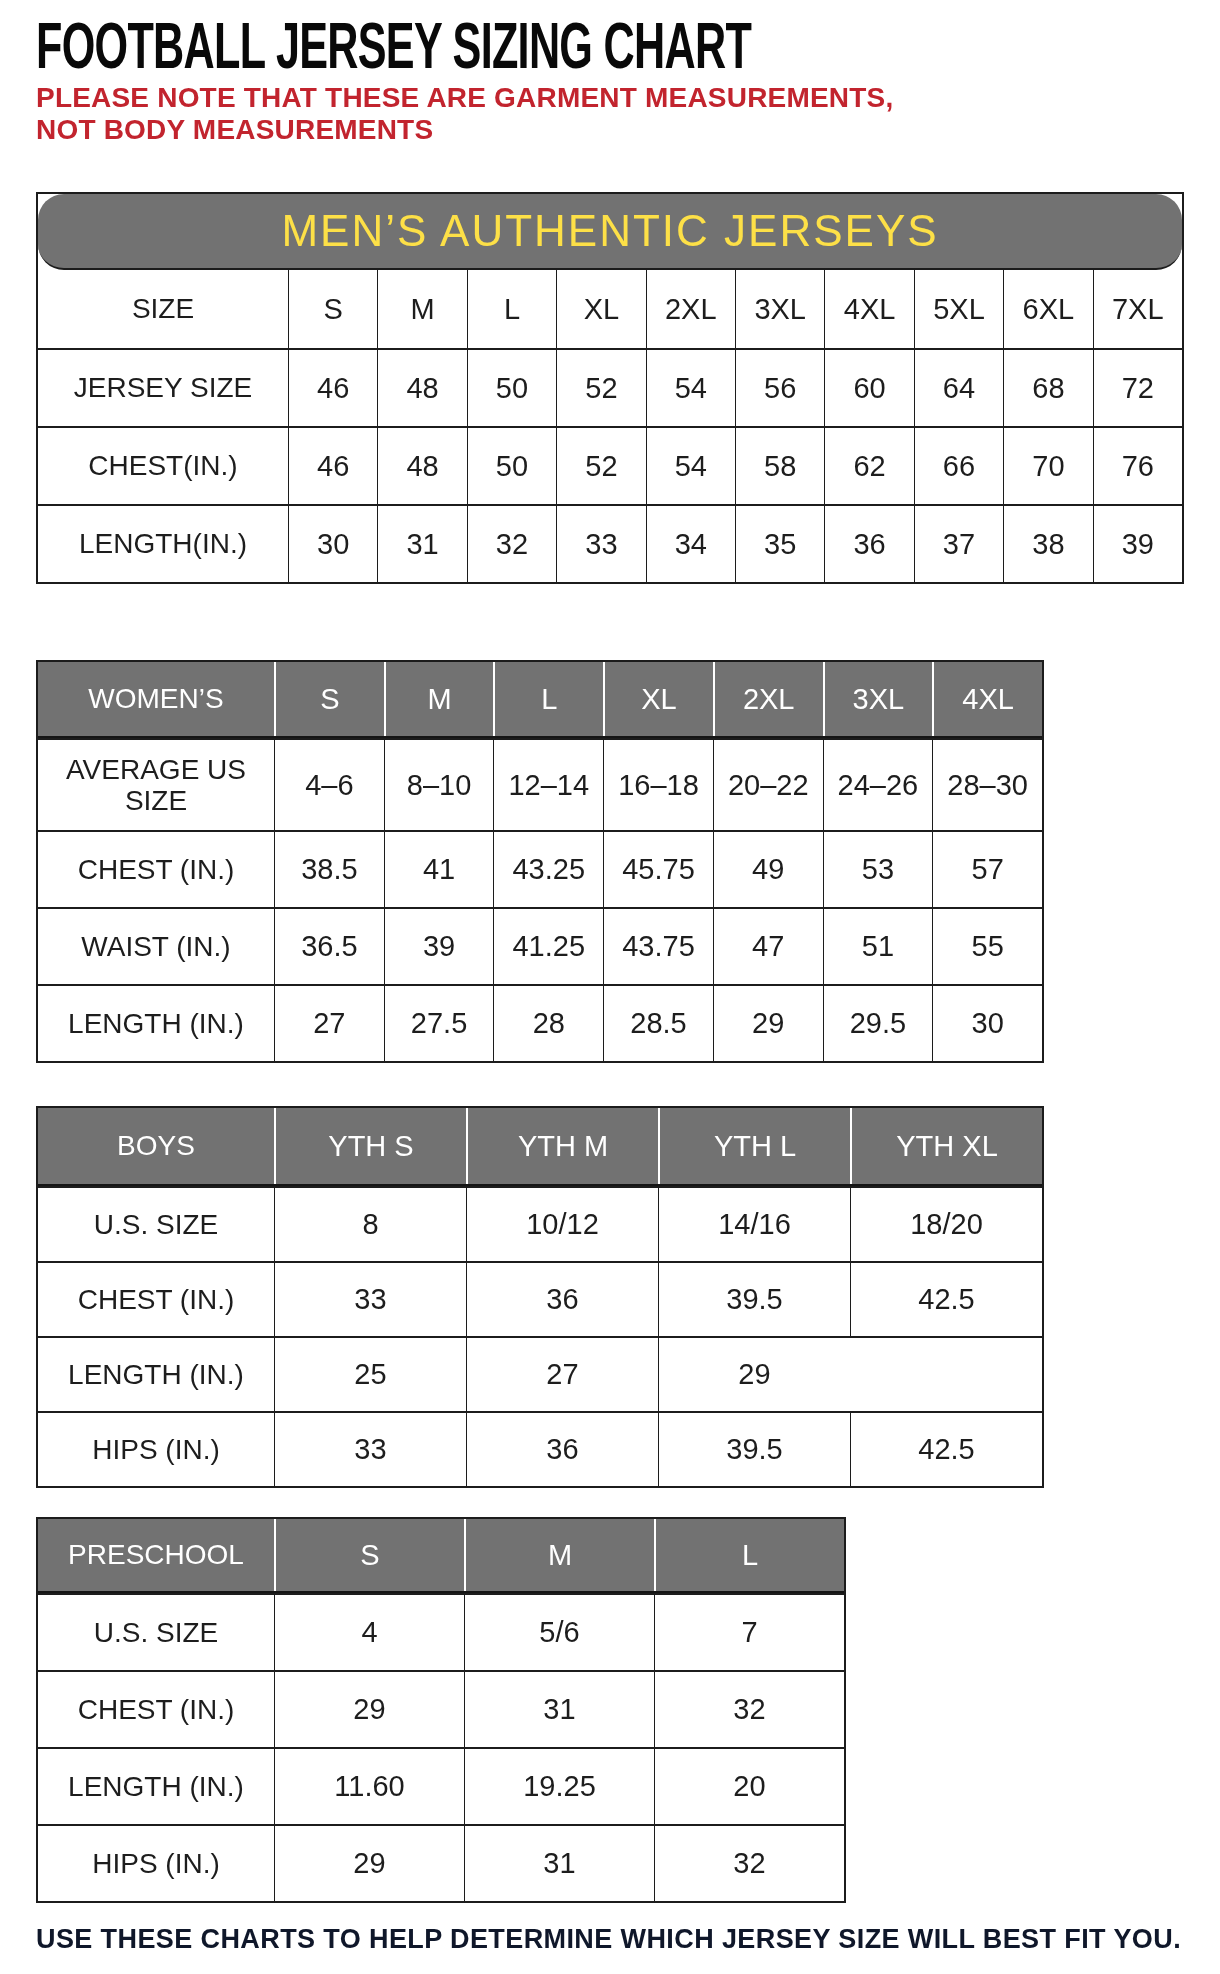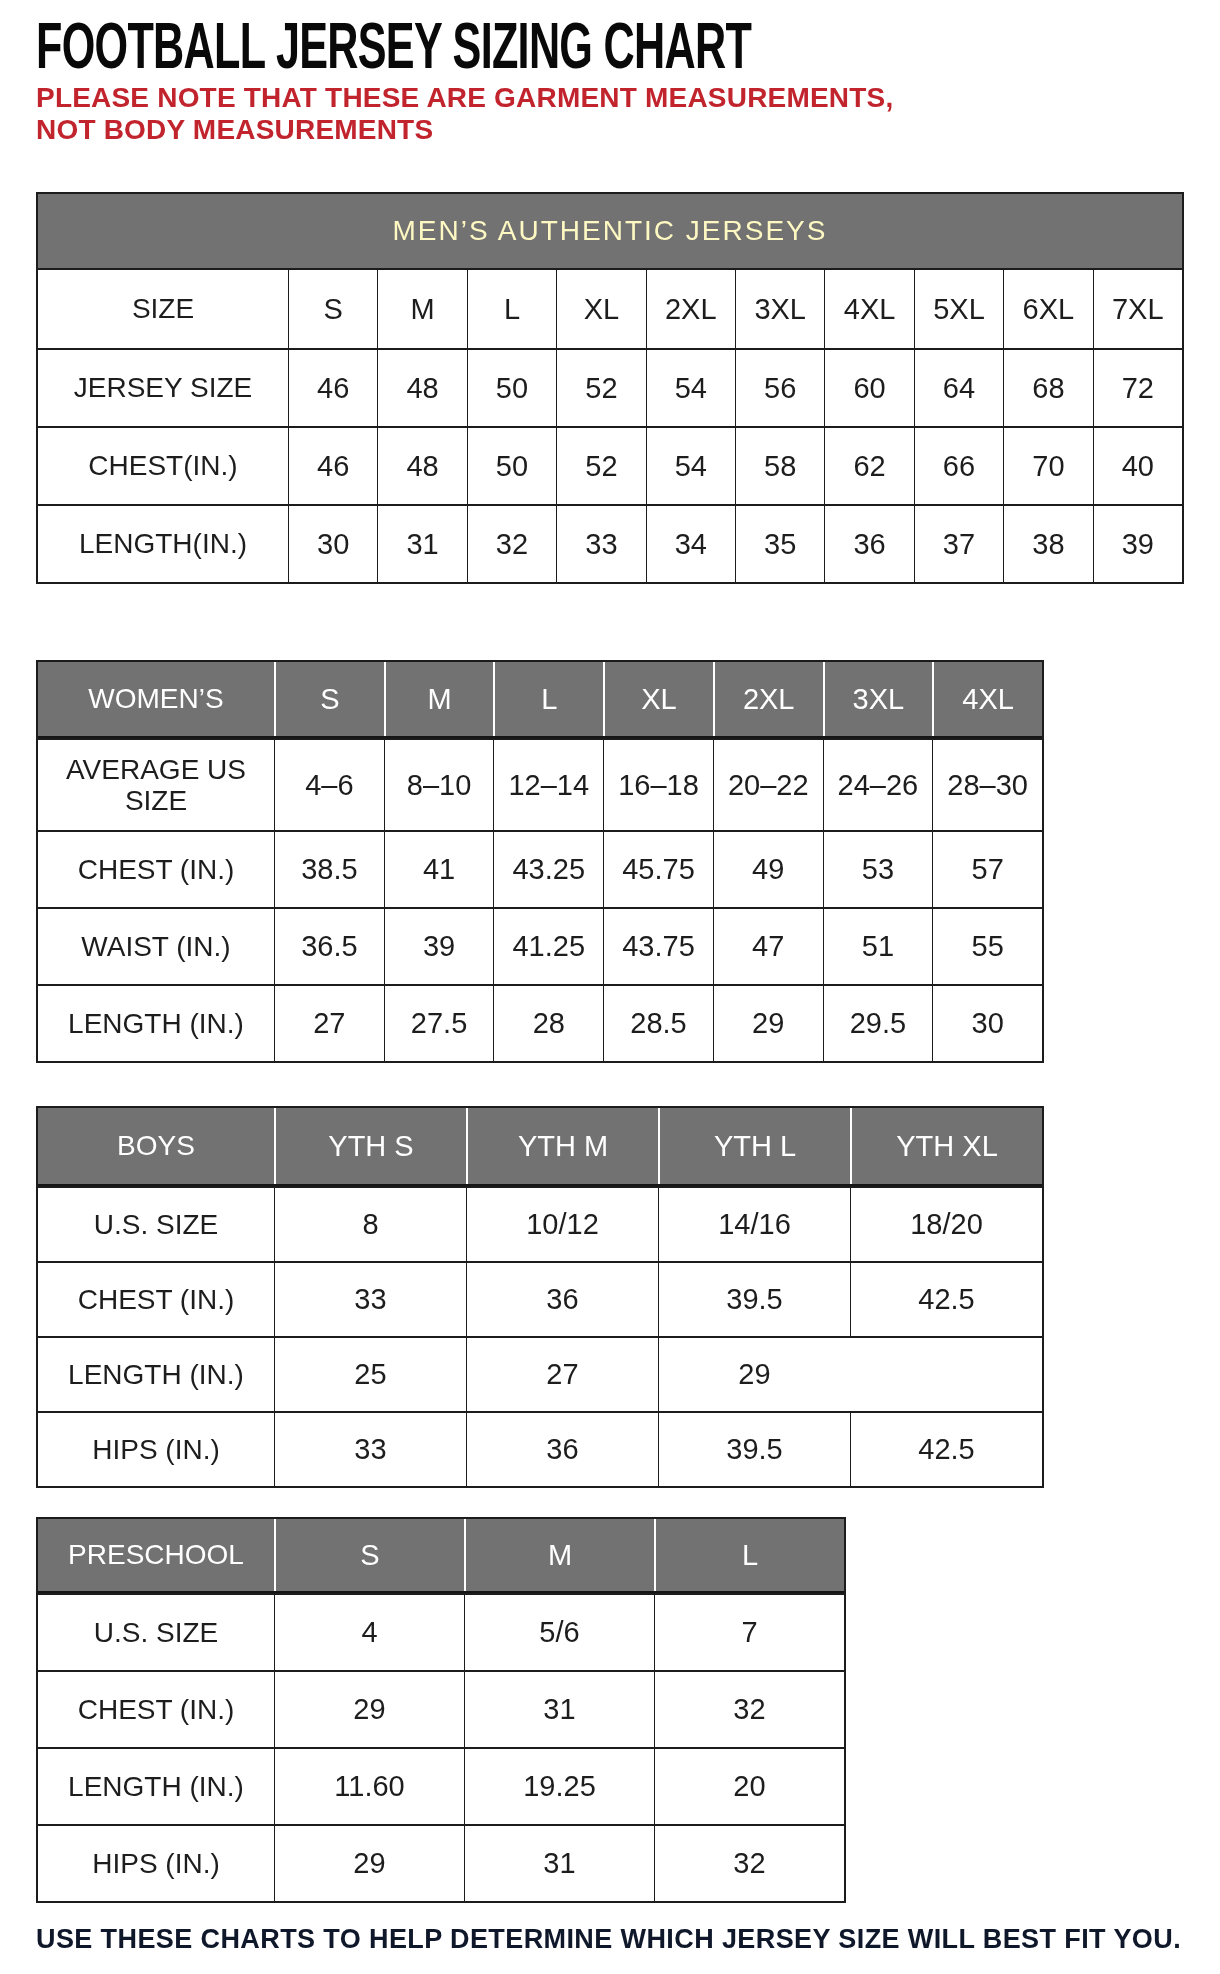--- a/index.html
+++ b/index.html
@@ -19,23 +19,23 @@
     font-size:28px; font-weight:700; color:#c2242e; line-height:1.15;
     letter-spacing:0.2px;
   }
   .fit-note {
     position:absolute; left:36px; top:1924px; width:1170px;
     font-size:27px; font-weight:700; color:#0f172a; letter-spacing:0.4px;
     white-space:nowrap;
   }
   .tbl { position:absolute; border:2px solid #1c1c1c; background:#fff; box-sizing:border-box; }
   .caption {
-    height:74px; background:#727272; color:#fef9c3;
+    height:74px; background:#727272; color:#fde047;
     display:flex; align-items:center; justify-content:center;
-    font-size:28px; letter-spacing:2px; border-bottom:2px solid #1c1c1c;
+    font-size:44px; letter-spacing:2px; border-bottom:2px solid #1c1c1c;border-radius:26px;
   }
   .grid { display:block; }
   .row { display:grid; box-sizing:border-box; }
   .grid .row + .row { border-top:2px solid #1c1c1c; }
   .hdr { border-bottom:2px solid #151515; }
   .cell {
     display:flex; align-items:center; justify-content:center; text-align:center;
     font-size:29px; color:#1d1d1d; padding:0 6px; box-sizing:border-box;
     line-height:1.12;
   }
@@ -100,21 +100,21 @@
           <div class="cell label">CHEST(IN.)</div>
           <div class="cell">46</div>
           <div class="cell">48</div>
           <div class="cell">50</div>
           <div class="cell">52</div>
           <div class="cell">54</div>
           <div class="cell">58</div>
           <div class="cell">62</div>
           <div class="cell">66</div>
           <div class="cell">70</div>
-          <div class="cell">40</div>
+          <div class="cell">76</div>
         </div>
         <div class="row">
           <div class="cell label">LENGTH(IN.)</div>
           <div class="cell">30</div>
           <div class="cell">31</div>
           <div class="cell">32</div>
           <div class="cell">33</div>
           <div class="cell">34</div>
           <div class="cell">35</div>
           <div class="cell">36</div>

